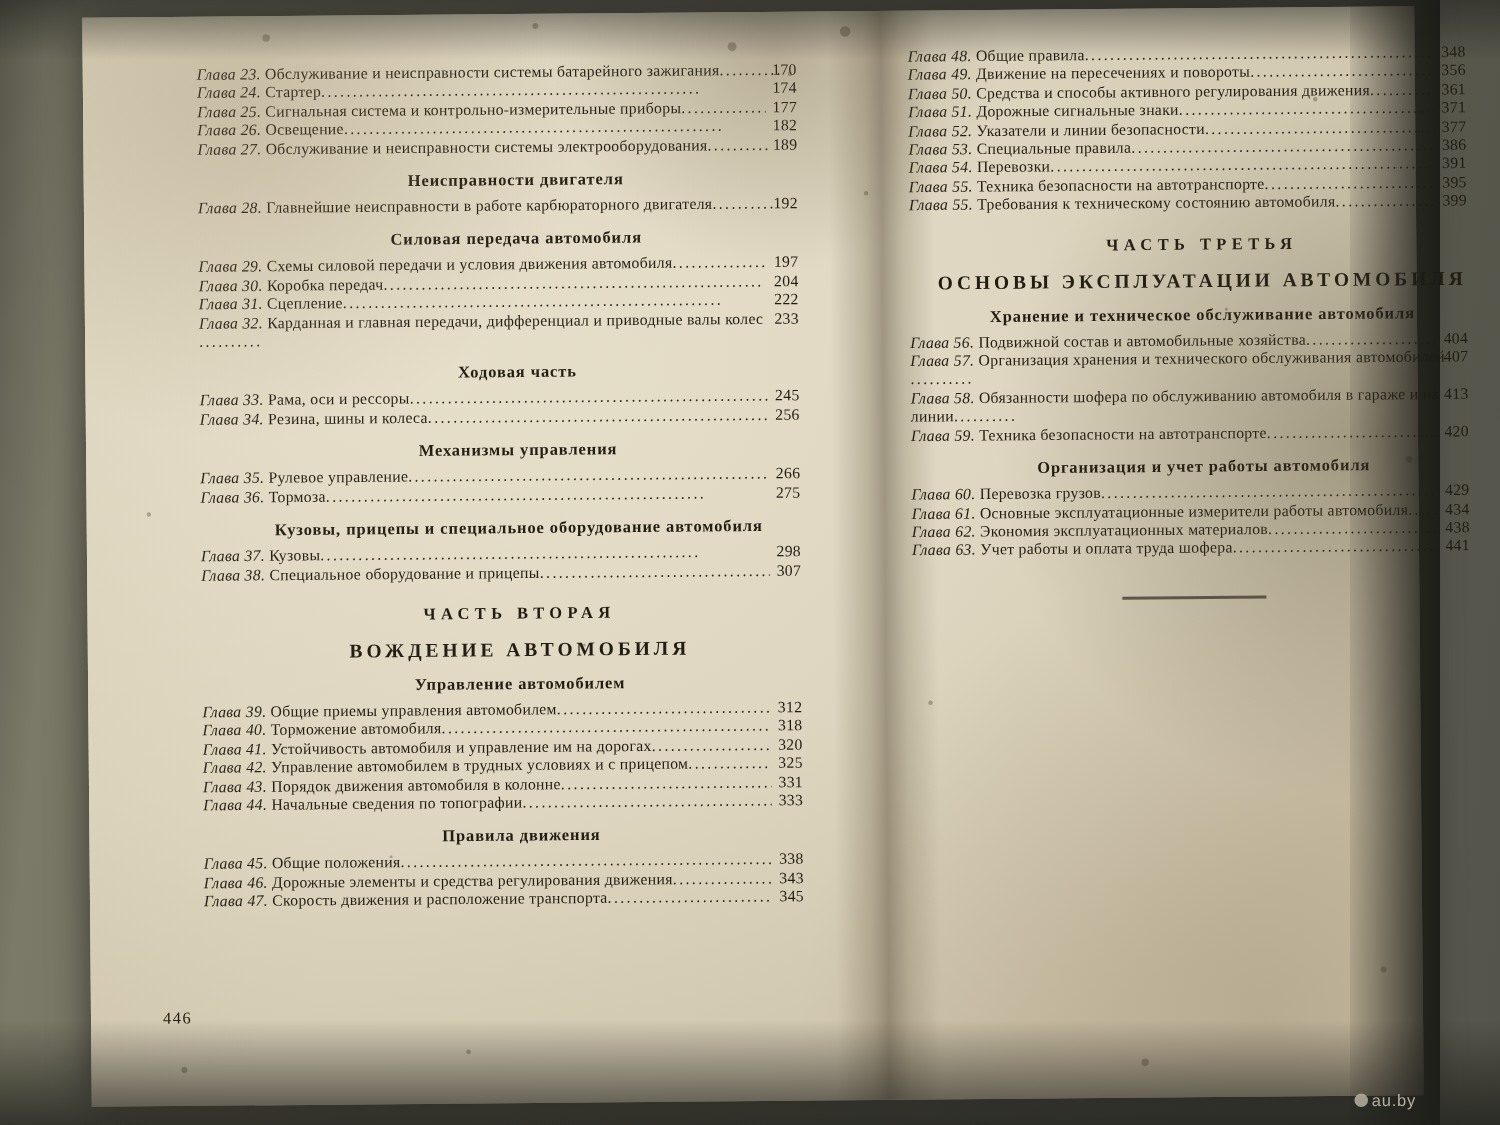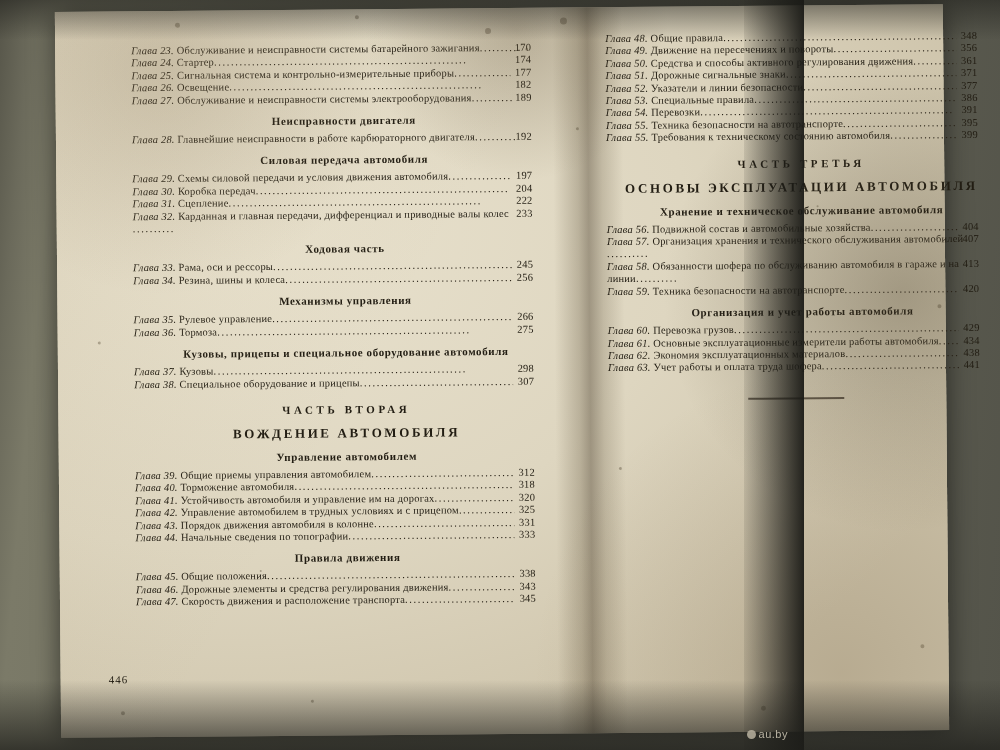--- a/index.html
+++ b/index.html
@@ -2,21 +2,21 @@
 <html><head>
 <meta charset="utf-8">
 <style>
   html,body{margin:0;padding:0;}
   body{
     width:1000px;height:750px;overflow:hidden;
     background:#3a3a34;
     font-family:"Liberation Serif", serif;
   }
   .photo{
-    position:relative;width:804px;height:750px;
+    position:relative;width:960px;height:750px;
     background:
       radial-gradient(ellipse at 30% 20%, rgba(255,250,230,0.10), rgba(0,0,0,0) 60%),
       linear-gradient(100deg,#4c4c44 0%,#5d5c50 4%,#6c6a5c 8%,#3e3e38 100%);
   }
   
   .cover{
     position:absolute;left:0;top:0;width:1000px;height:750px;
     background:linear-gradient(95deg,#57564a 0%,#6b6a5b 3%,#7b7a68 6%,#54544a 100%);
   }
   

